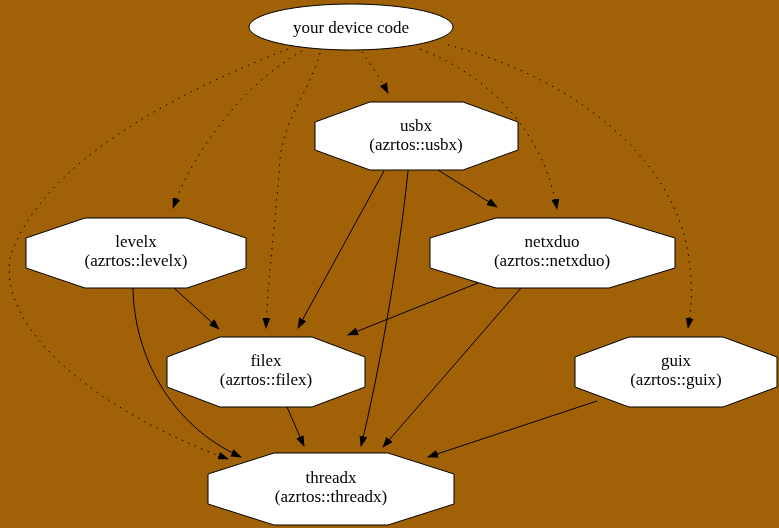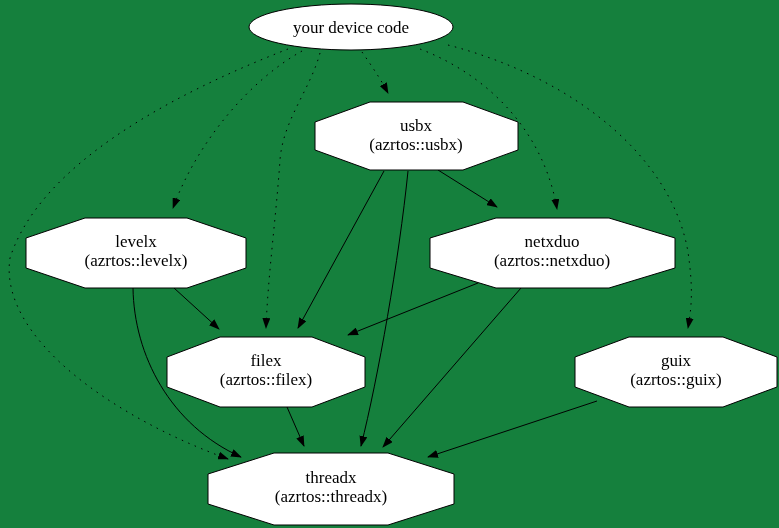--- a/index.html
+++ b/index.html
@@ -4,21 +4,21 @@
 <style>
   html, body {
     margin: 0;
     padding: 0;
     background: #ffffff;
   }
   .canvas {
     position: relative;
     width: 779px;
     height: 528px;
-    background: #15803d;
+    background: #a16207;
     font-family: "Liberation Serif", "DejaVu Serif", serif;
   }
   svg { display: block; }
   .node-shape {
     fill: #ffffff;
     stroke: #000000;
     stroke-width: 1;
   }
   .edge {
     fill: none;

